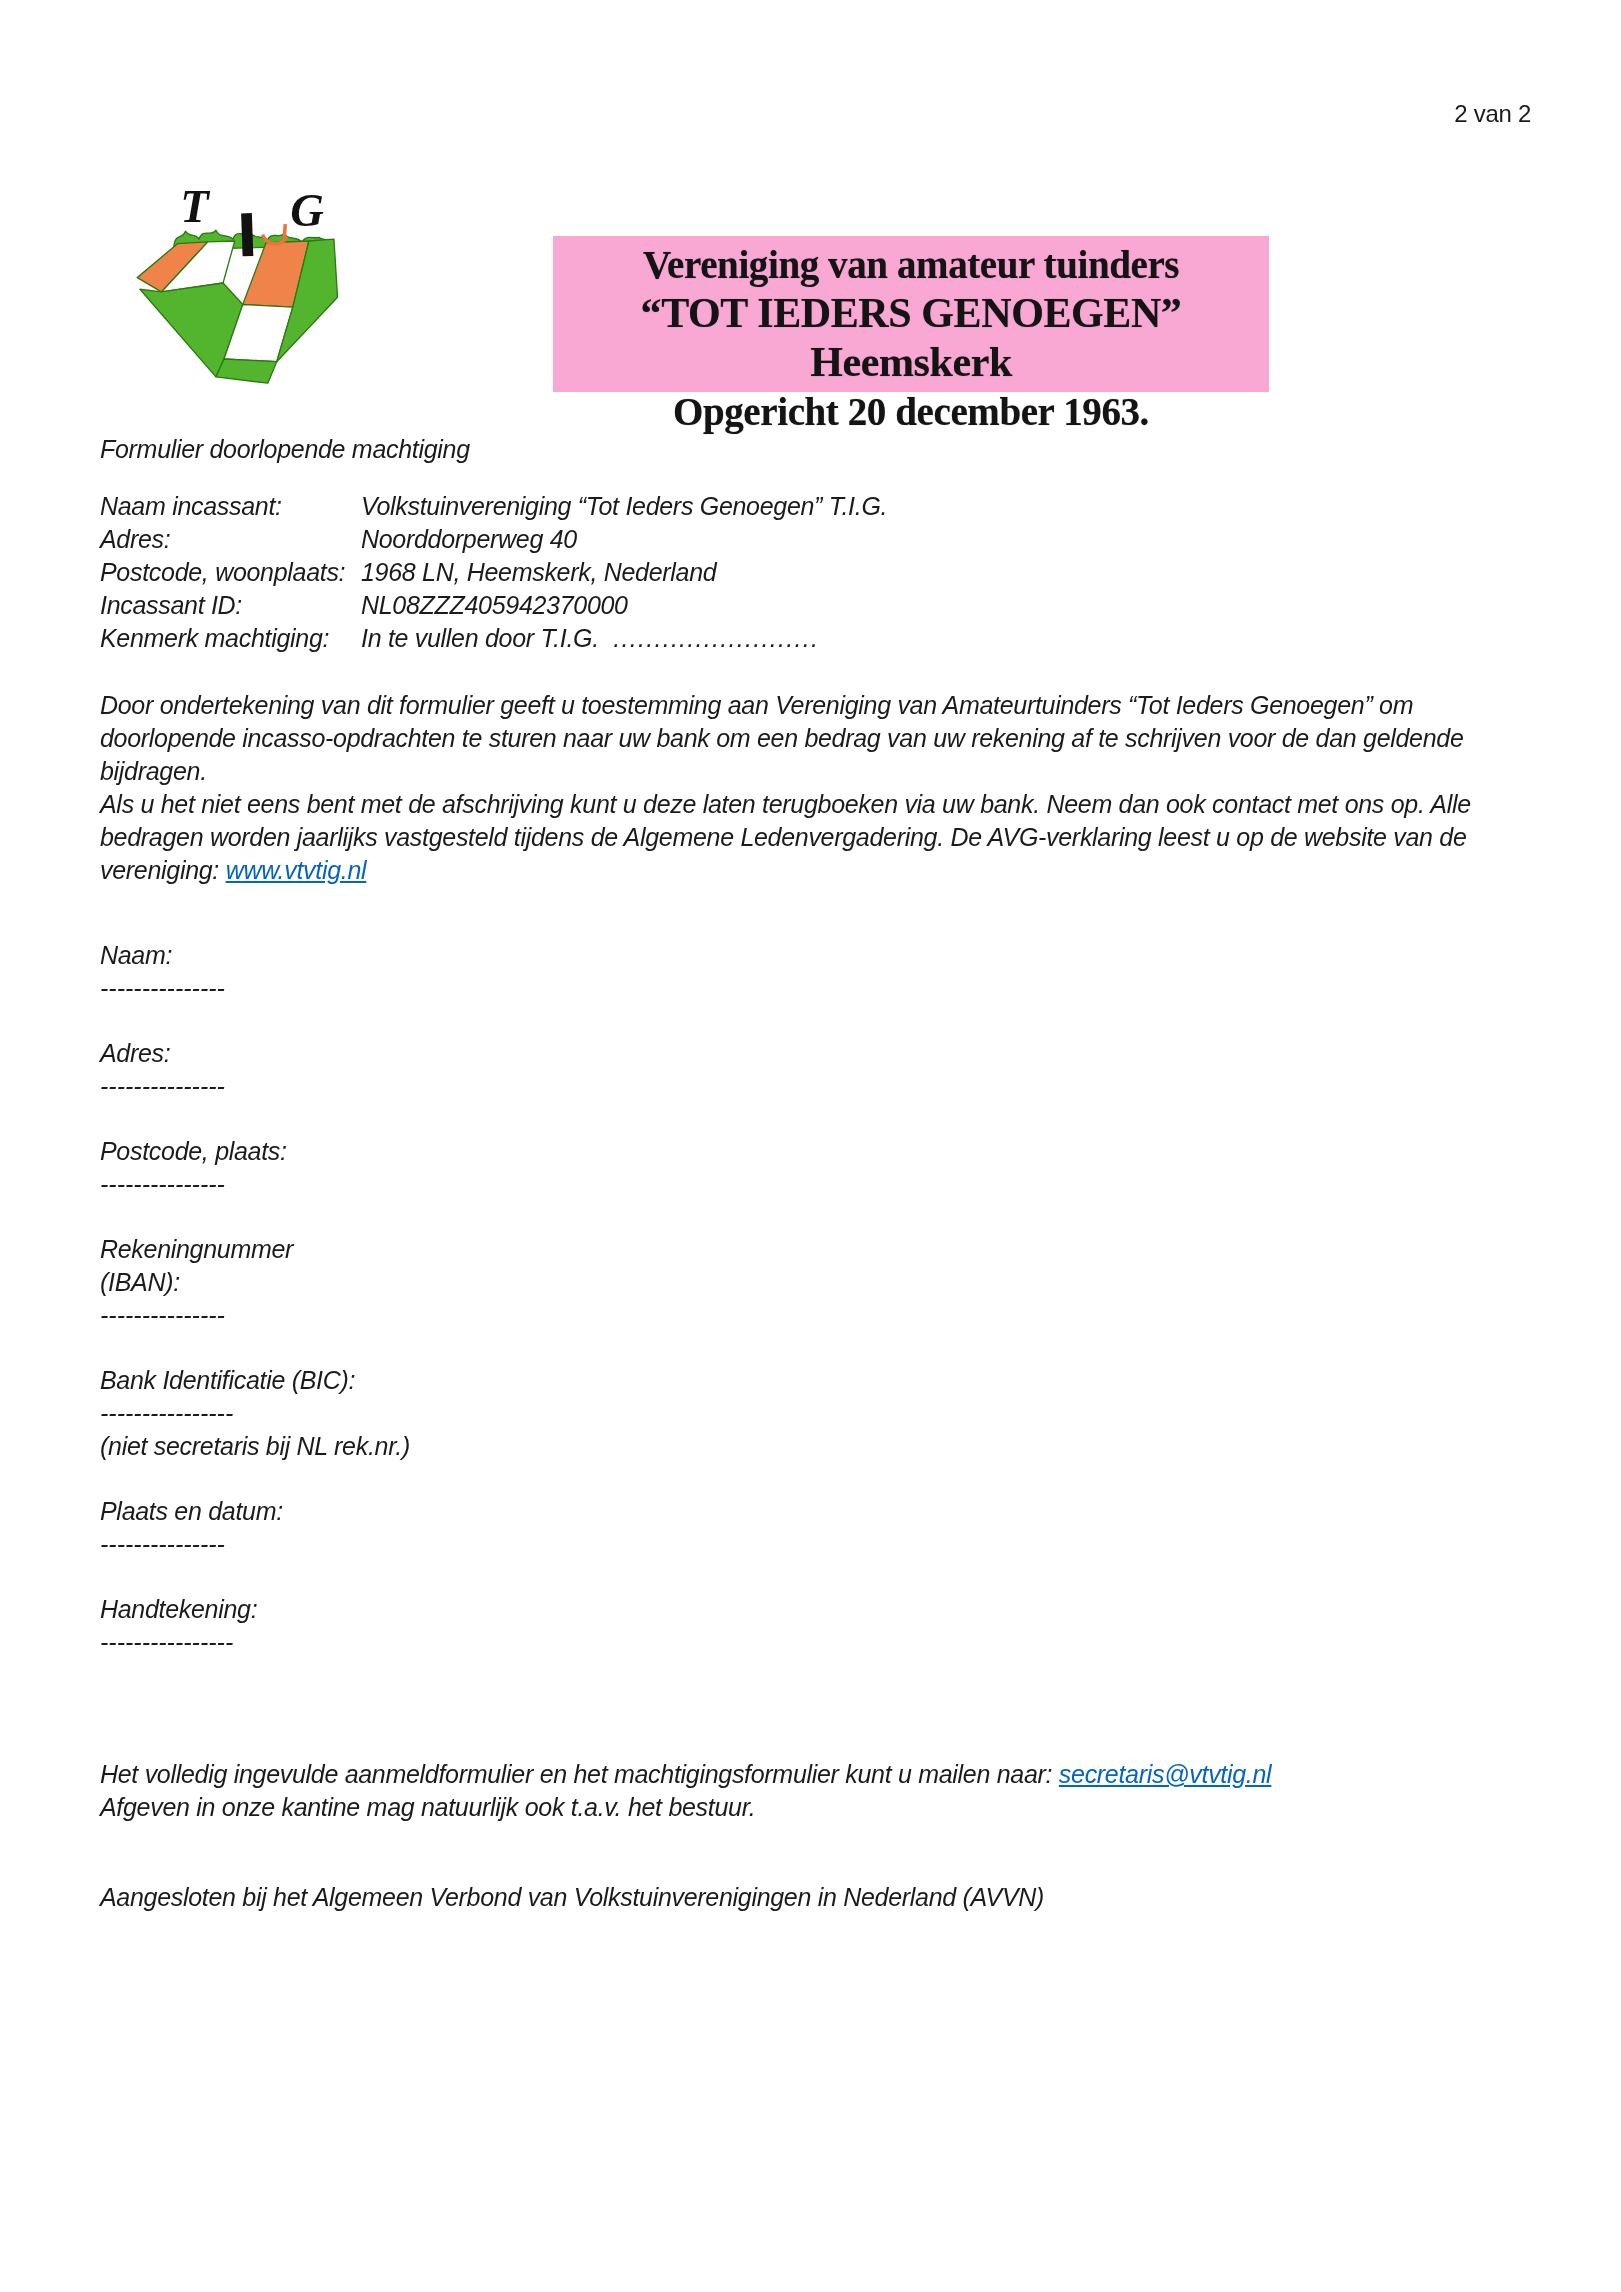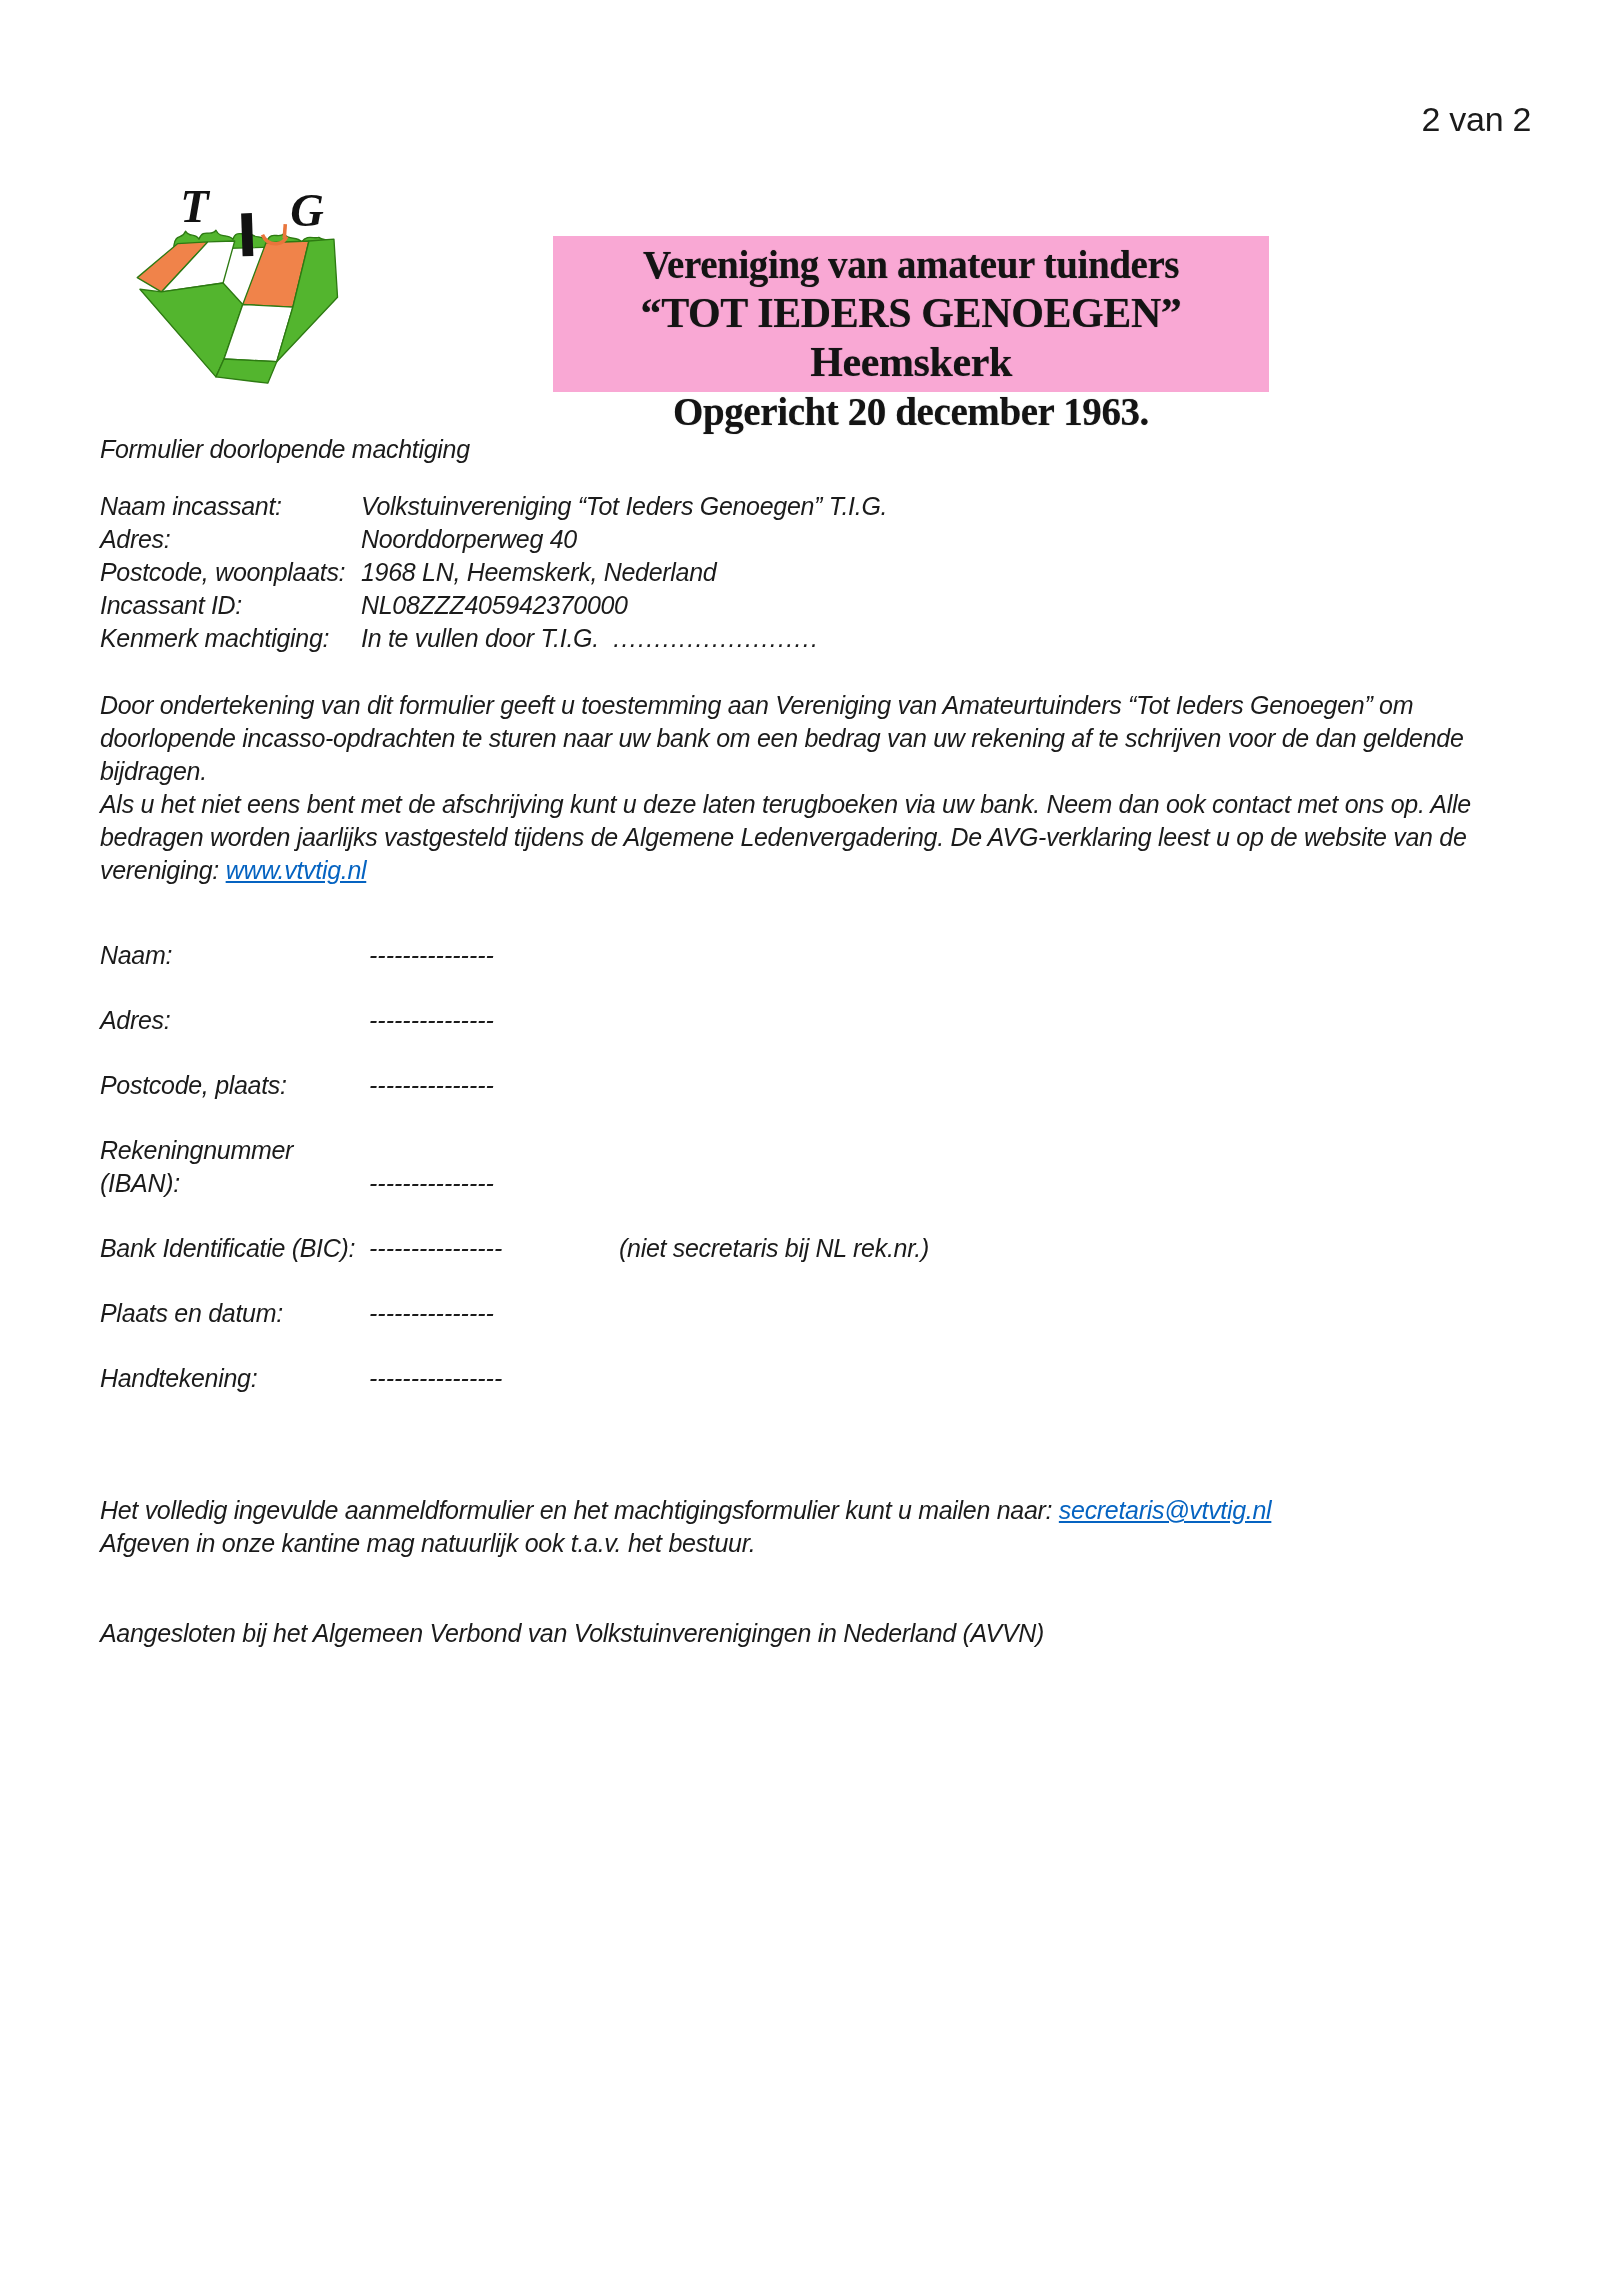--- a/index.html
+++ b/index.html
@@ -8,21 +8,21 @@
     width:1621px;height:2293px;
     background:#ffffff;
     font-family:"Liberation Sans",sans-serif;
     color:#1b1b1b;
     font-size:25px;
     letter-spacing:-0.3px;
     overflow:hidden;
   }
   .page-number{
     position:absolute;top:100px;right:90px;
-    font-size:34px;
+    font-size:24px;
   }
   .logo{
     position:absolute;left:131px;top:163px;
     width:211px;height:240px;
   }
   .banner{
     position:absolute;left:553px;top:236px;
     width:716px;height:156px;
     background:#f9a8d4;
     font-family:"Liberation Serif",serif;
@@ -42,21 +42,21 @@
     line-height:33px;
     font-style:italic;
   }
   .creditor{margin-top:24px;}
   .row{display:flex;align-items:baseline;}
   .row .lbl{width:261px;flex:none;}
   .dots{margin-left:14.3px;letter-spacing:1.3px;}
   .paras{margin-top:34px;}
   a.link{color:#0563c1;text-decoration:underline;cursor:pointer;}
   .fields{margin-top:52px;}
-  .field-row{display:flex;align-items:flex-end;margin-bottom:32px;}
+  .field-row{display:flex;align-items:flex-start;margin-bottom:32px;flex-direction:column;}
   .field-row .flbl{width:269px;flex:none;}
   .field-row .fval{width:250px;flex:none;letter-spacing:0;}
   .footer-mail{margin-top:99px;}
   .affiliation{margin-top:57px;}
 </style>
 </head>
 <body>
 
 <div class="page">
 

